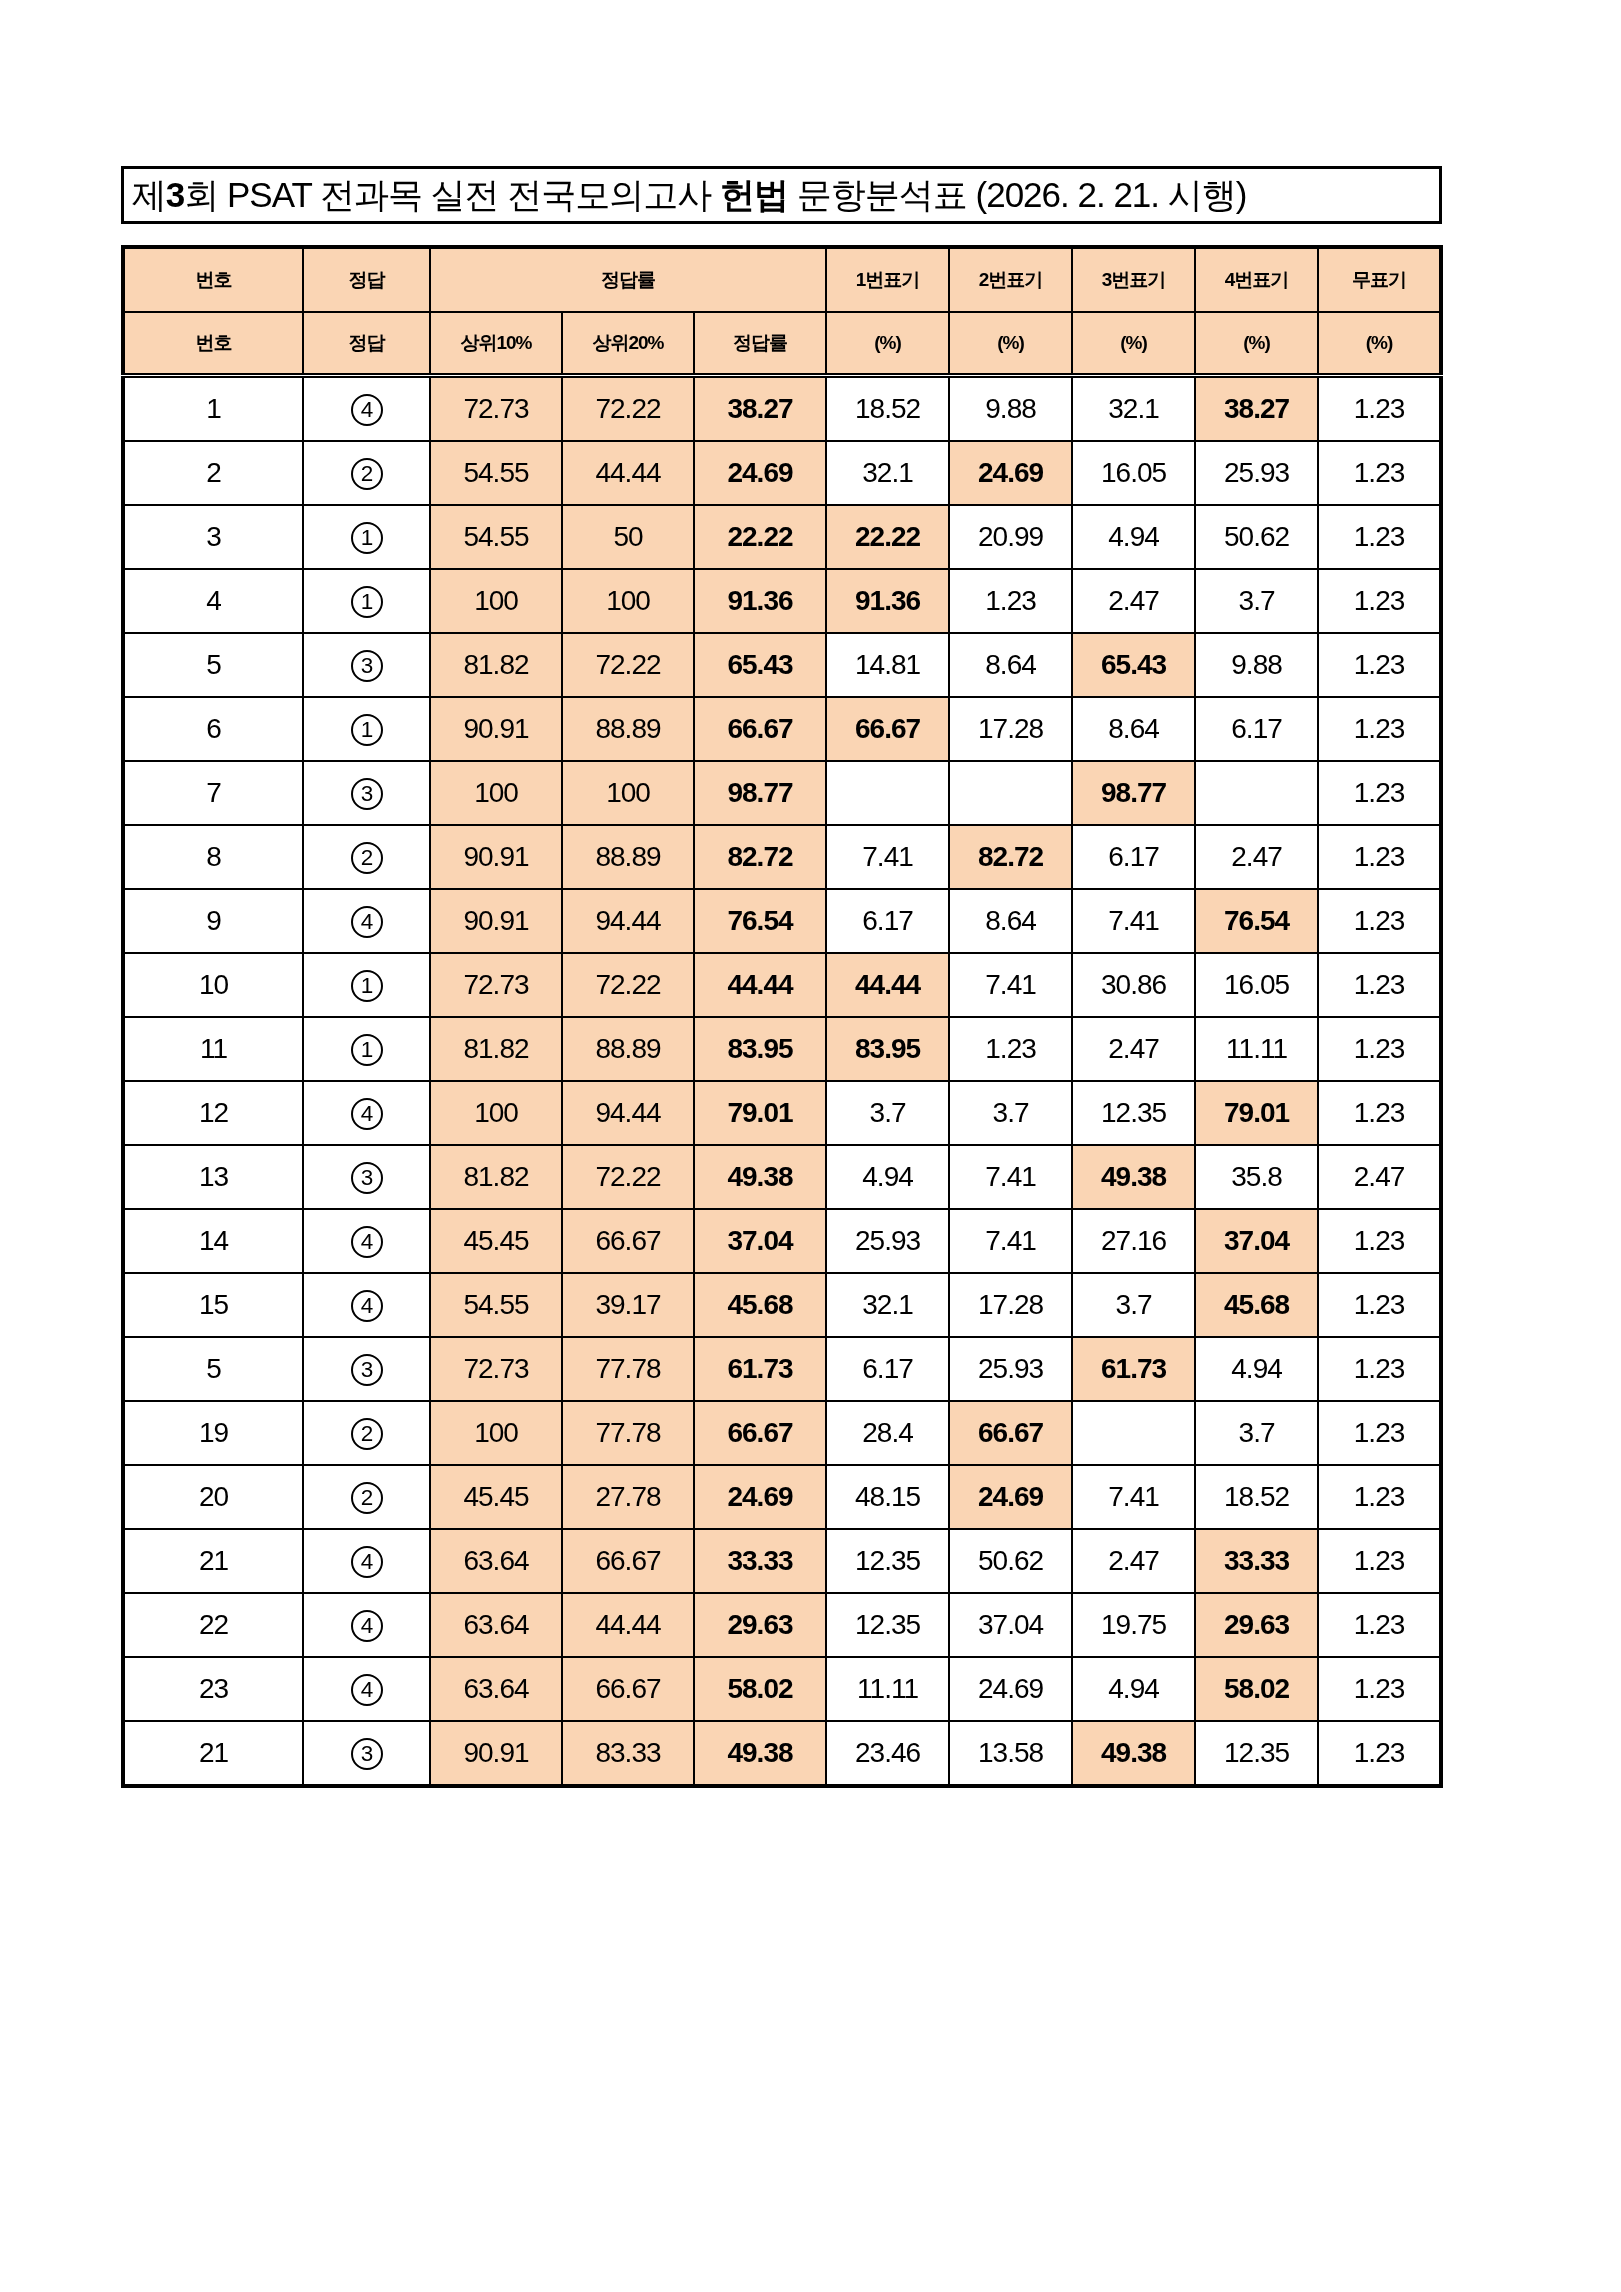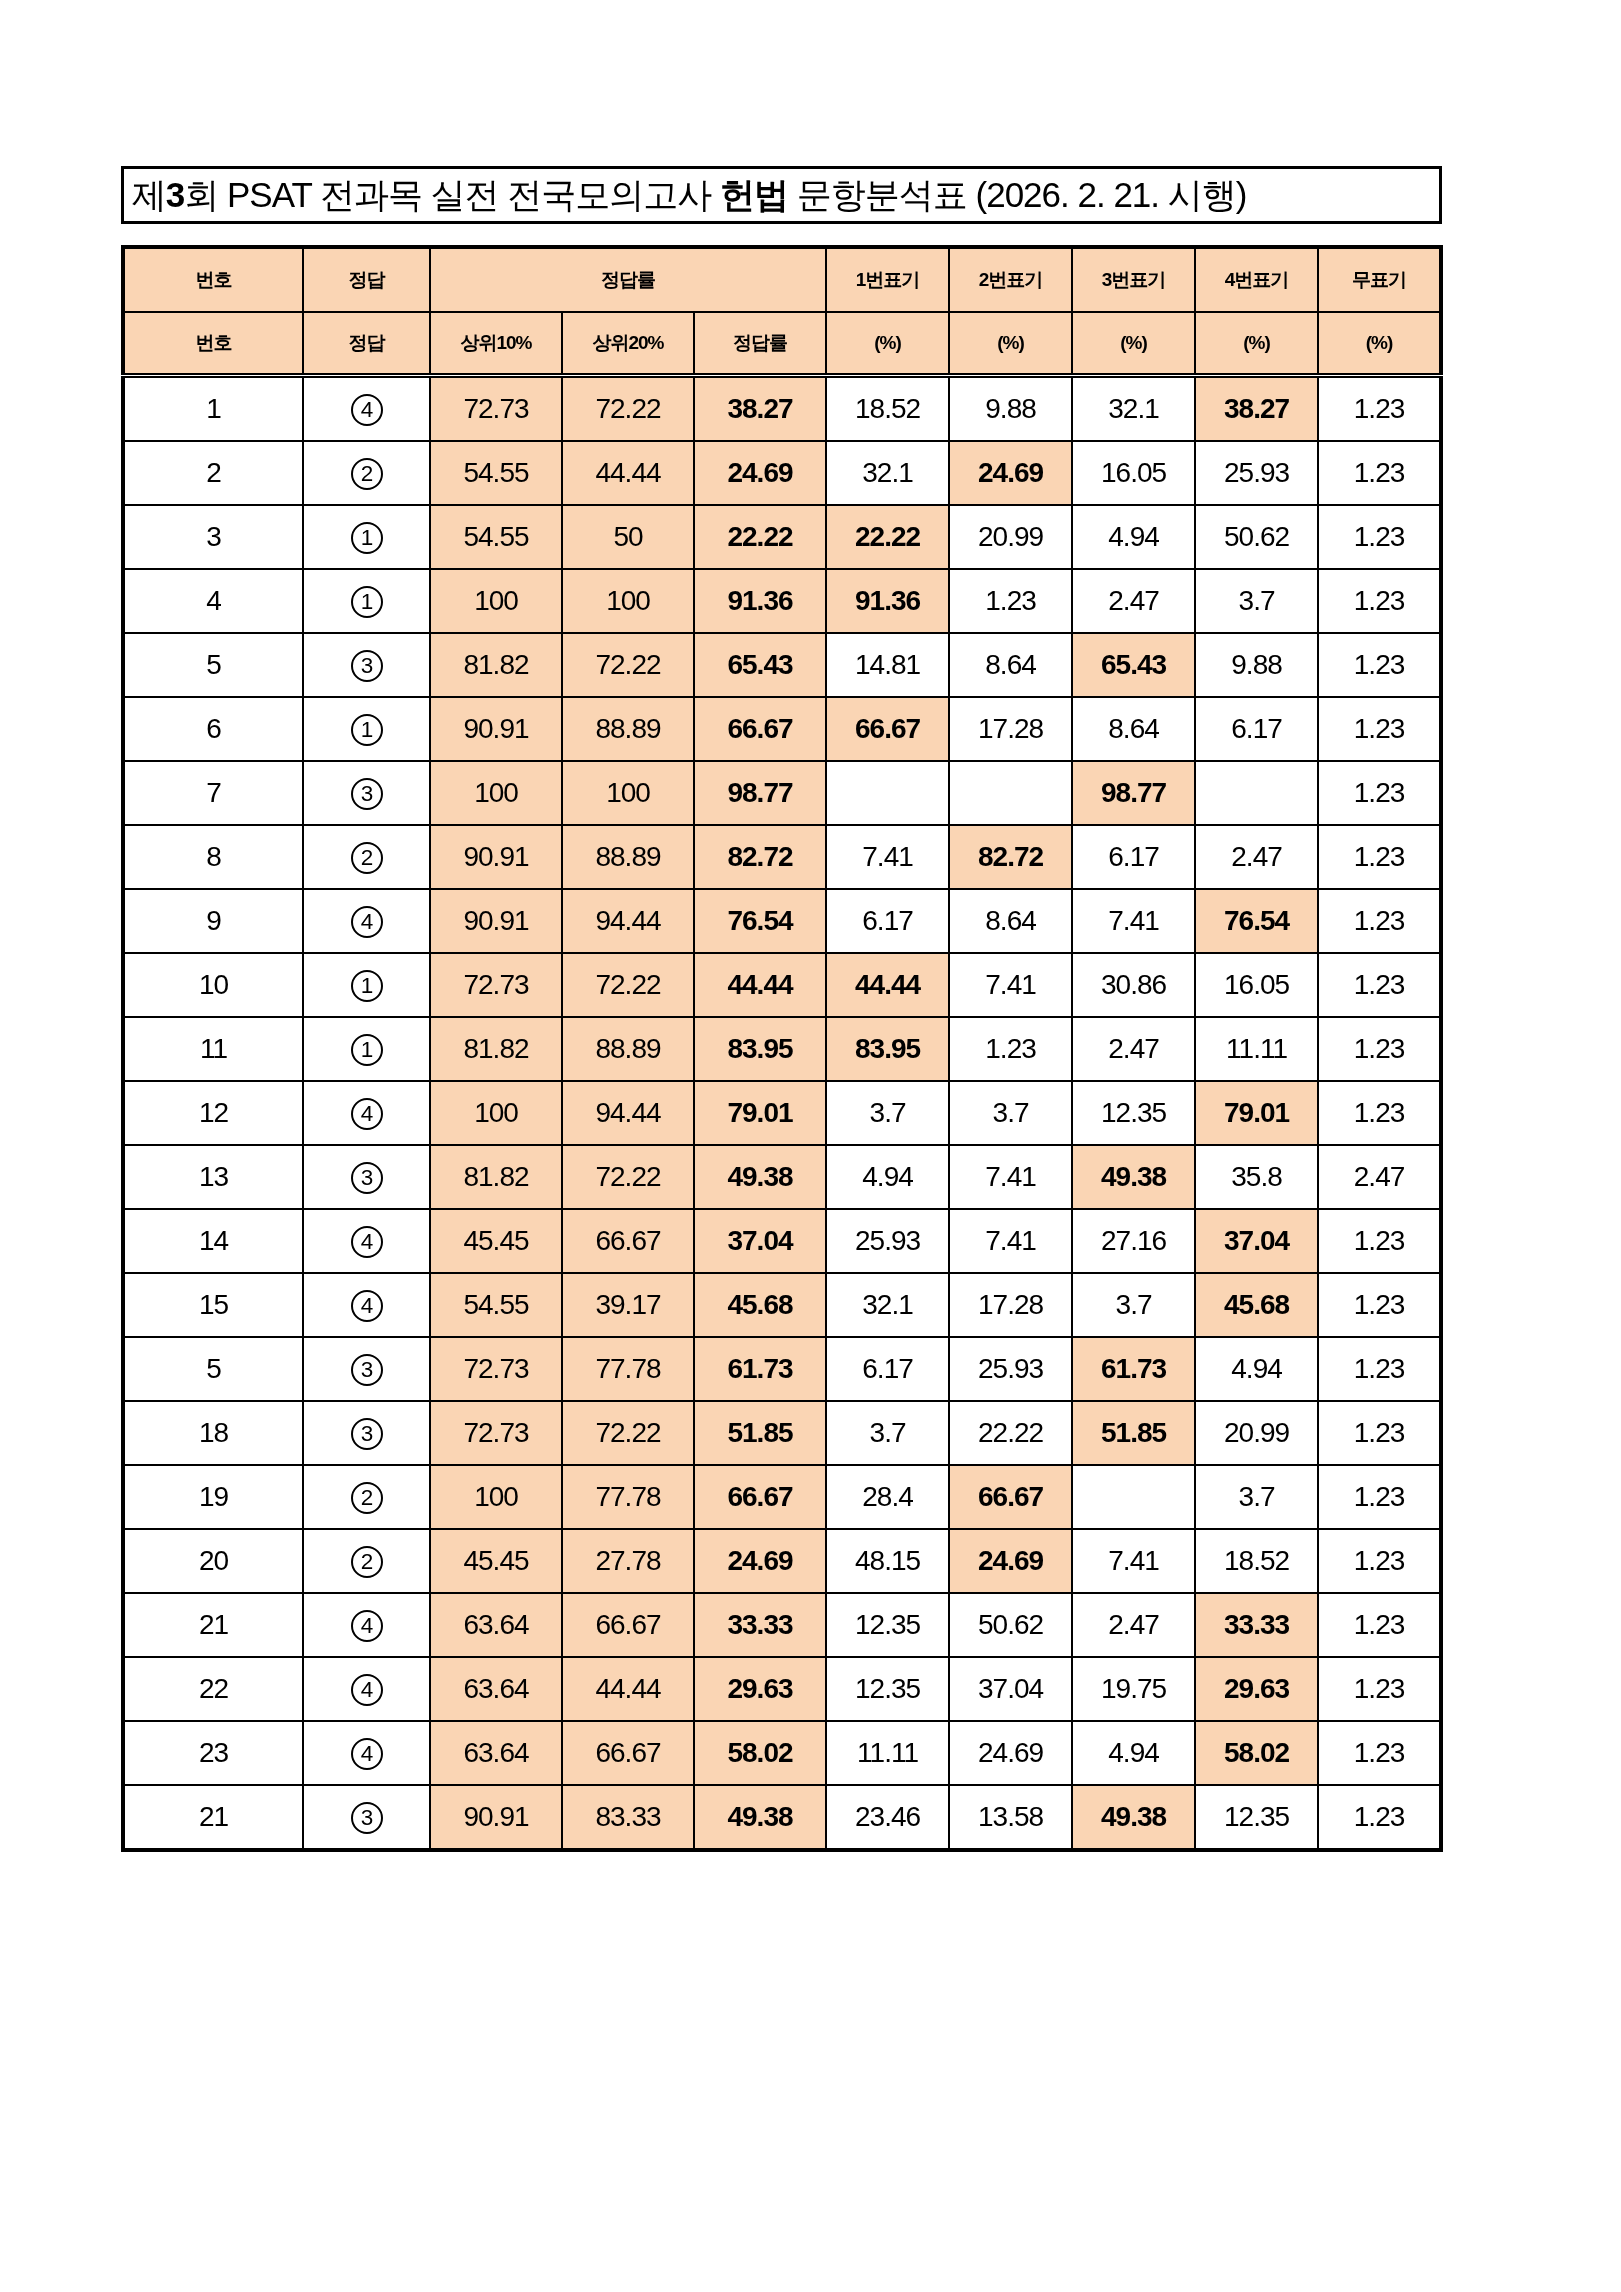--- a/index.html
+++ b/index.html
@@ -302,32 +302,20 @@
           <td class="peach">72.73</td>
           <td class="peach">77.78</td>
           <td class="peach rate">61.73</td>
           <td>6.17</td>
           <td>25.93</td>
           <td class="hl">61.73</td>
           <td>4.94</td>
           <td>1.23</td>
         </tr>
         <tr>
-          <td>18</td>
-          <td><span class="circ">3</span></td>
-          <td class="peach">72.73</td>
-          <td class="peach">72.22</td>
-          <td class="peach rate">51.85</td>
-          <td>3.7</td>
-          <td>22.22</td>
-          <td class="hl">51.85</td>
-          <td>20.99</td>
-          <td>1.23</td>
-        </tr>
-        <tr>
           <td>19</td>
           <td><span class="circ">2</span></td>
           <td class="peach">100</td>
           <td class="peach">77.78</td>
           <td class="peach rate">66.67</td>
           <td>28.4</td>
           <td class="hl">66.67</td>
           <td></td>
           <td>3.7</td>
           <td>1.23</td>

